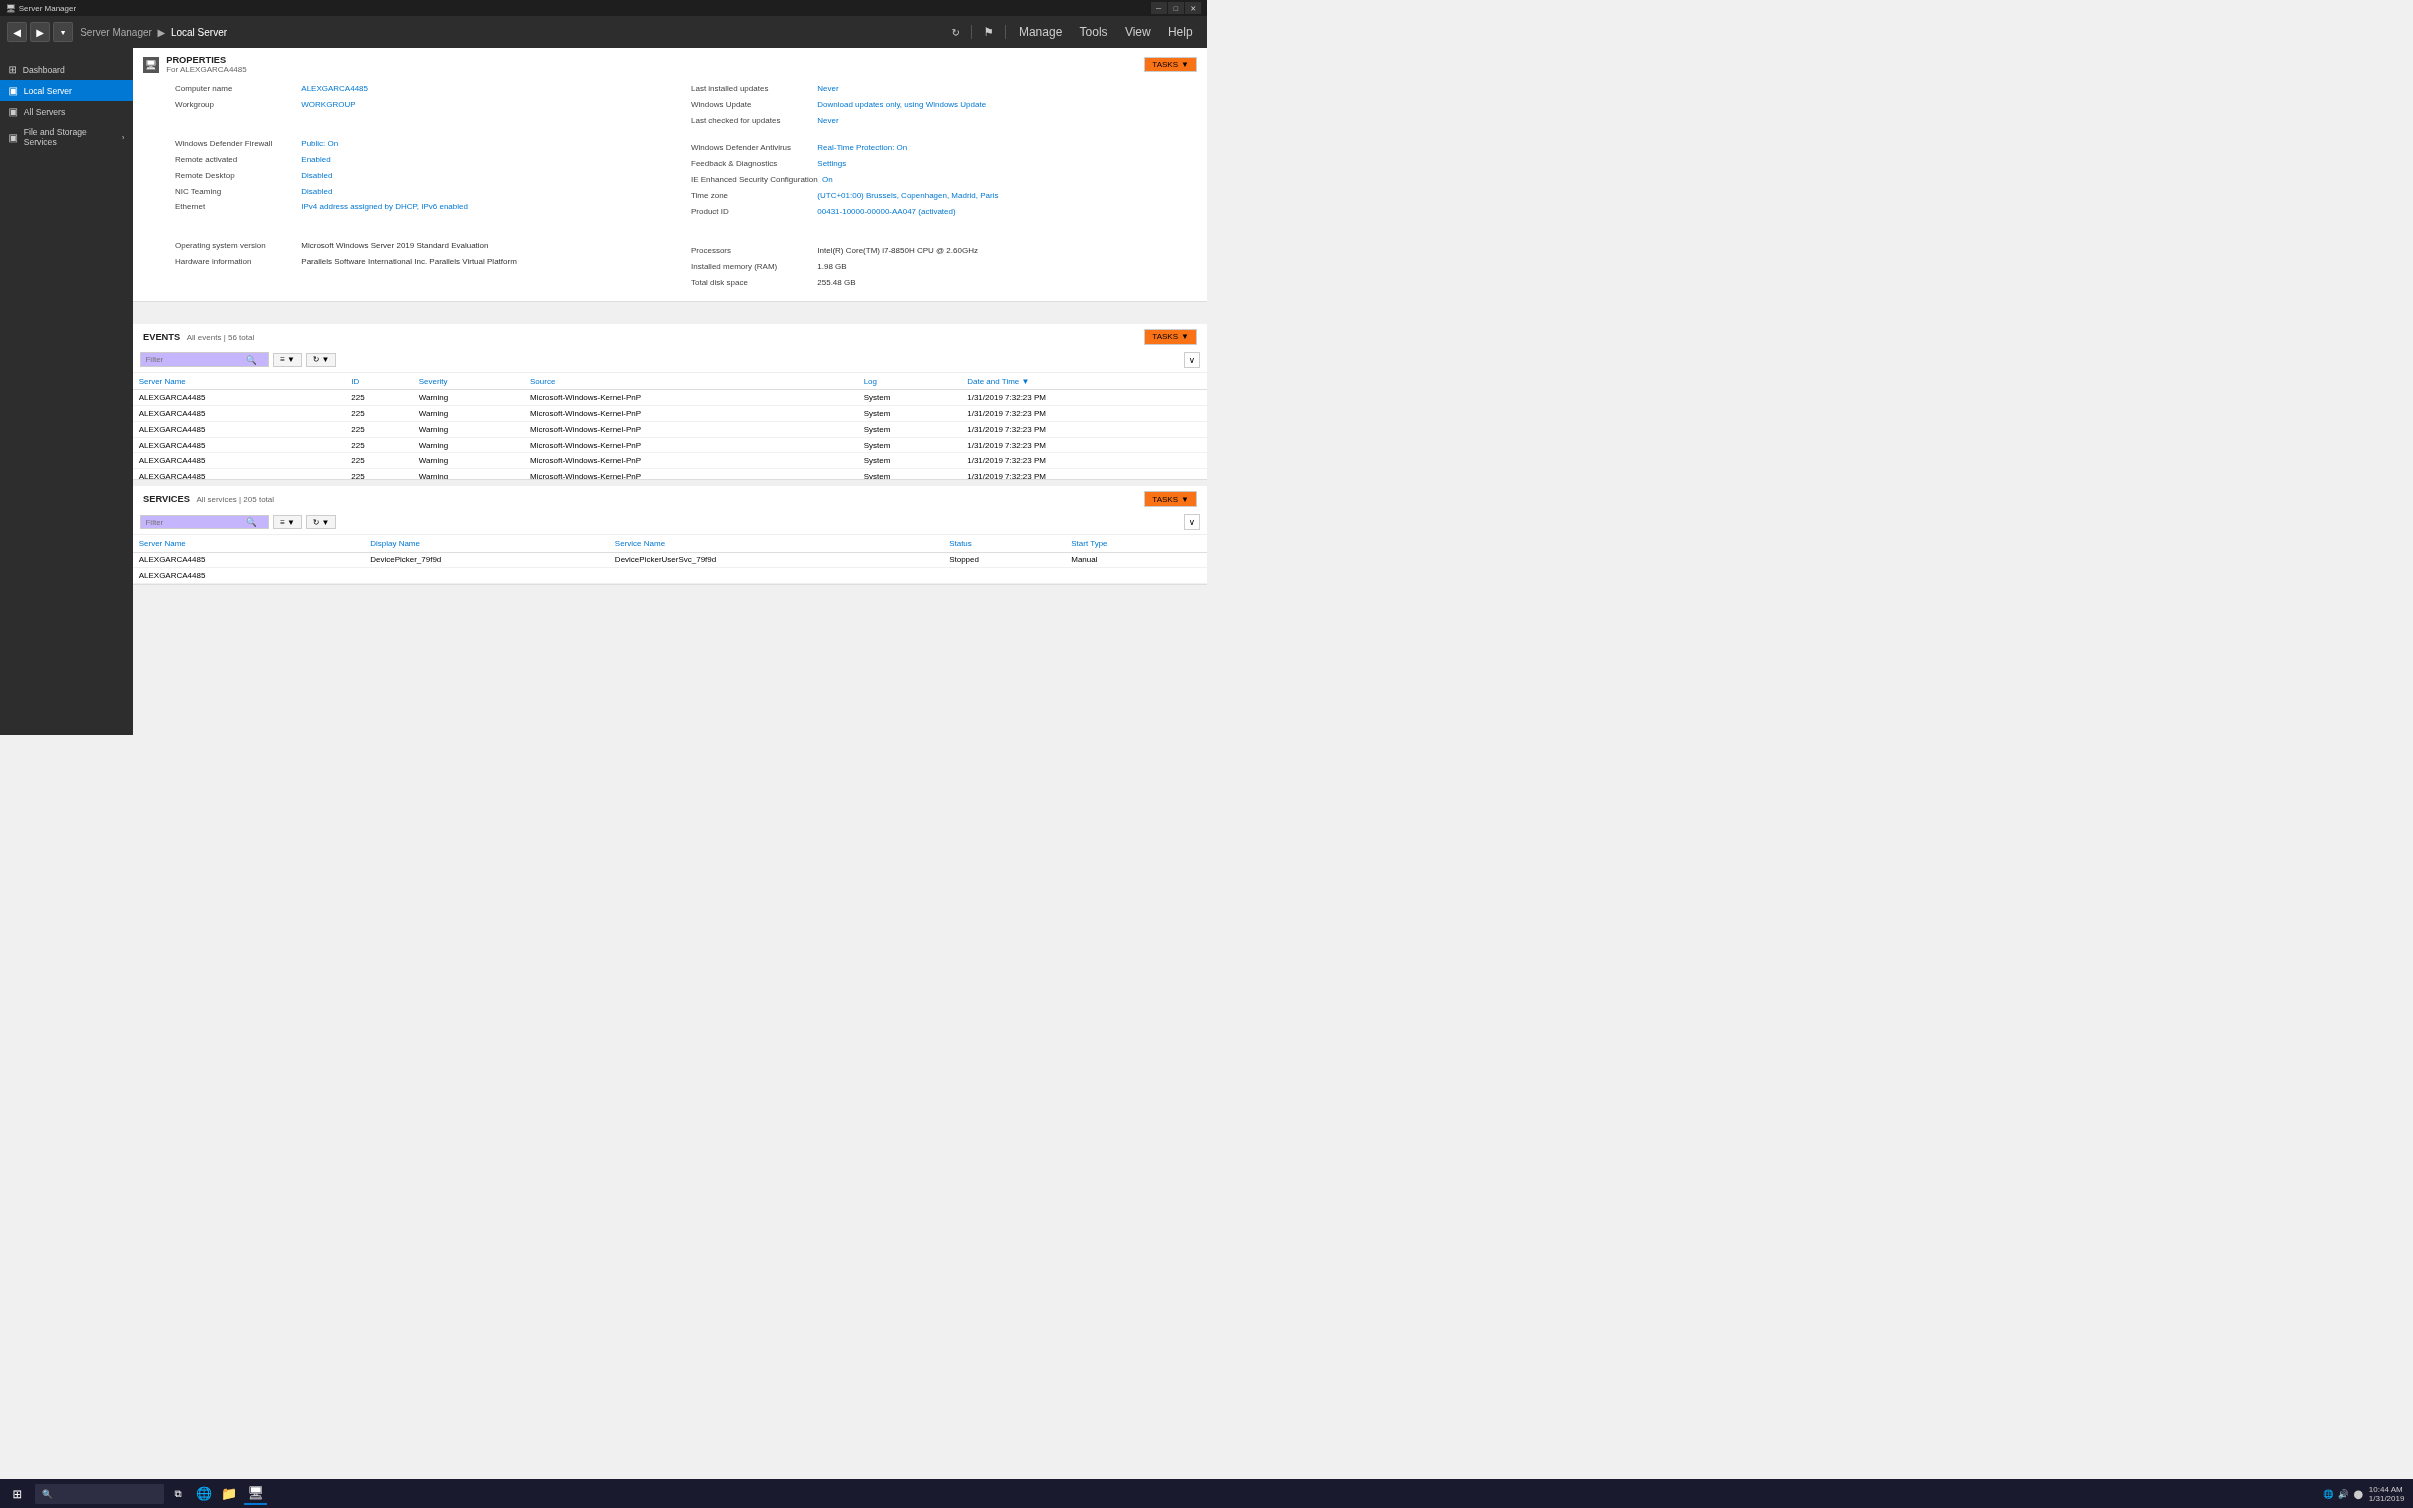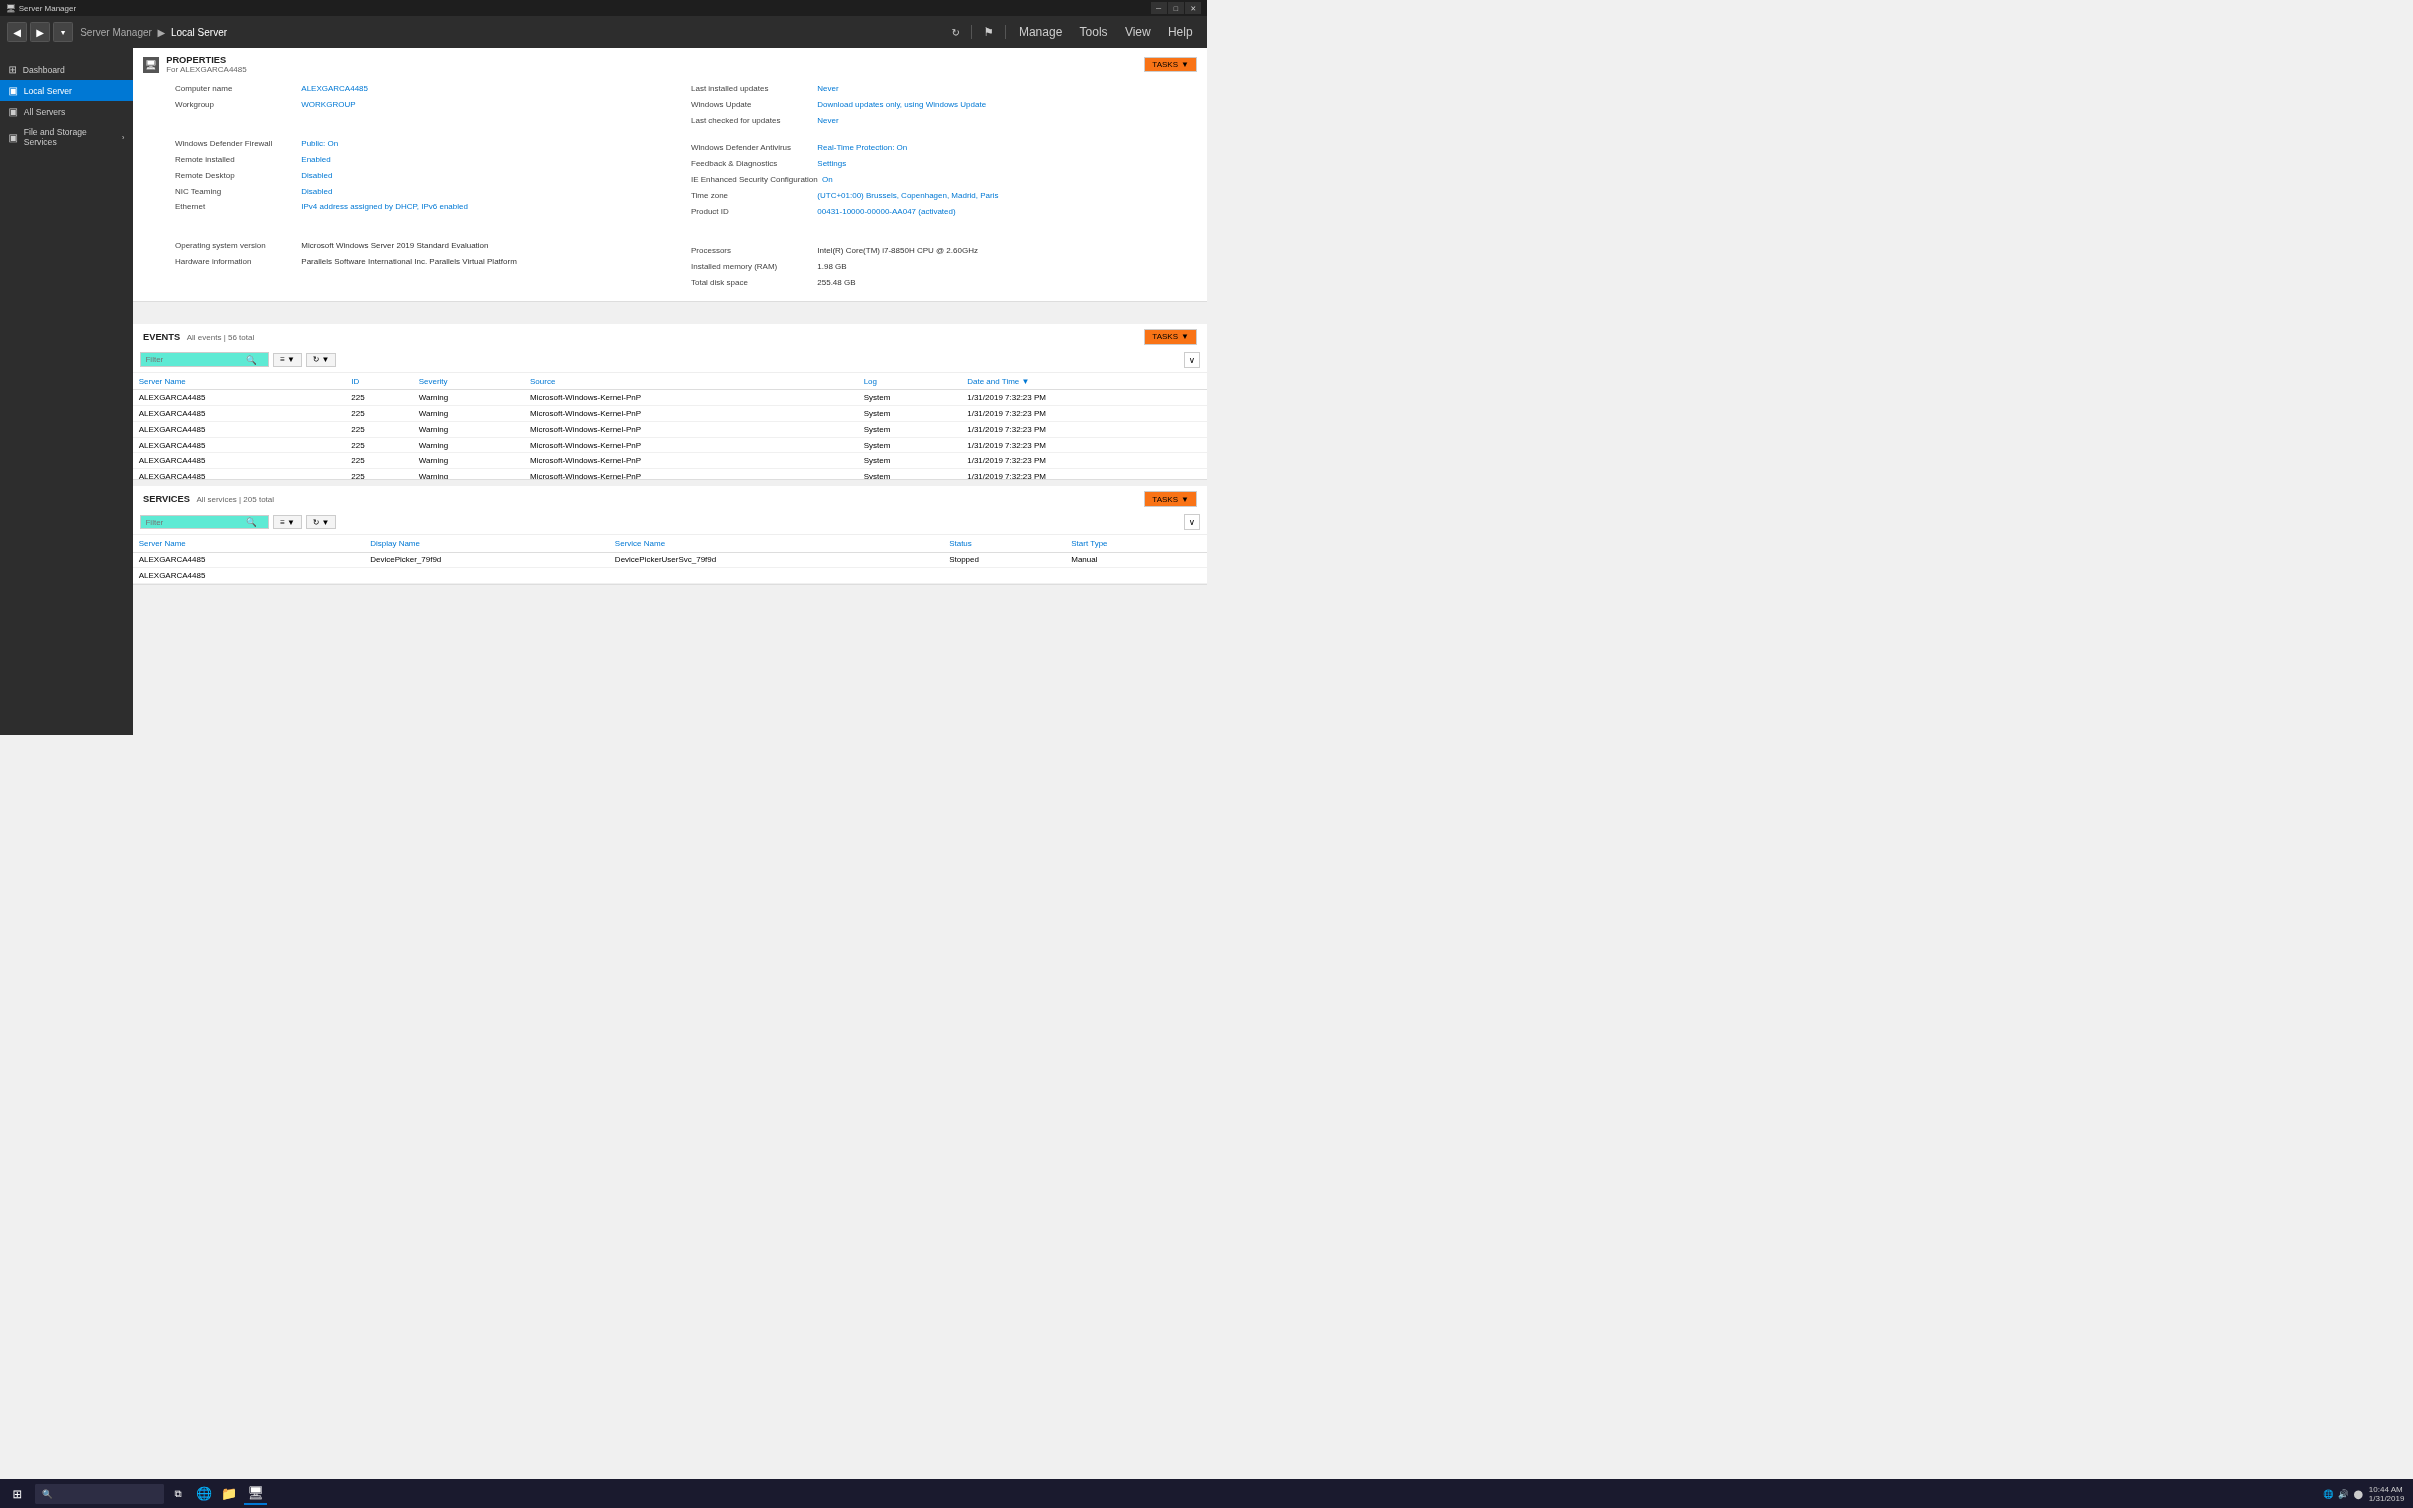--- a/index.html
+++ b/index.html
@@ -131,21 +131,21 @@
     .filter-bar {
       display: flex;
       align-items: center;
       padding: 4.3px 7.2px;
       gap: 4.3px;
       border-bottom: 0.7px solid #eee;
     }
     .filter-input-wrap {
       display: flex; align-items: center;
       border: 0.7px solid #ccc;
-      background: #5eead4;
+      background: #c4b5fd;
       padding: 1.4px 4.3px;
       flex: 0 0 129px;
     }
     .filter-input {
       border: none; outline: none; font-size: 8px; width: 101px; background: transparent;
     }
     .filter-search-icon { color: #666; font-size: 8.6px; cursor: pointer; }
     .filter-btn {
       border: 0.7px solid #ccc;
       background: #f4f4f4;
@@ -310,21 +310,21 @@
             <span class="prop-label">Workgroup</span>
             <a class="prop-value link">WORKGROUP</a>
           </div>
           <div class="prop-spacer"></div>
           <div class="prop-spacer"></div>
           <div class="prop-row">
             <span class="prop-label">Windows Defender Firewall</span>
             <a class="prop-value link">Public: On</a>
           </div>
           <div class="prop-row">
-            <span class="prop-label">Remote installed</span>
+            <span class="prop-label">Remote activated</span>
             <a class="prop-value link">Enabled</a>
           </div>
           <div class="prop-row">
             <span class="prop-label">Remote Desktop</span>
             <a class="prop-value link">Disabled</a>
           </div>
           <div class="prop-row">
             <span class="prop-label">NIC Teaming</span>
             <a class="prop-value link">Disabled</a>
           </div>

